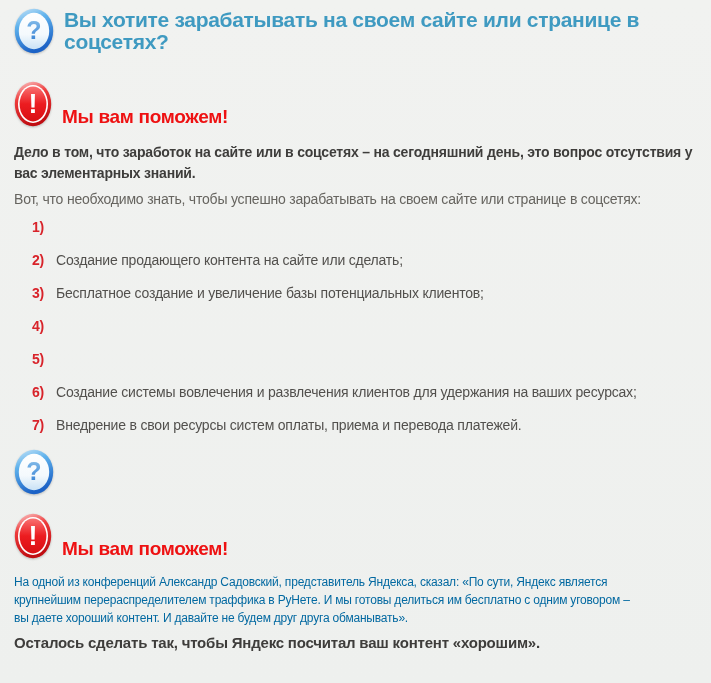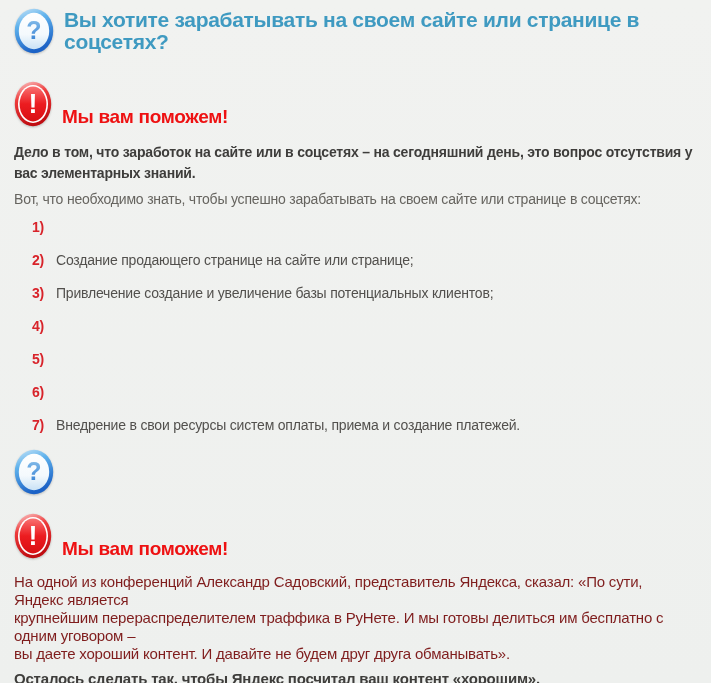--- a/index.html
+++ b/index.html
@@ -72,24 +72,24 @@
   ol.steps .num {
     flex: 0 0 24px;
     font-weight: bold;
     color: #d8232a;
   }
 
   .row-question-2 { margin-bottom: 17px; }
   .row-help-2     { margin-bottom: 13px; }
 
   .quote {
-    font-size: 15px;
+    font-size: 12px;
     line-height: 18px;
     letter-spacing: -0.2px;
-    color: #7f1d1d;
+    color: #0369a1;
     margin-bottom: 6px;
   }
   .closing-bold {
     font-size: 15px;
     line-height: 20px;
     font-weight: bold;
     letter-spacing: -0.2px;
     color: #3e3d3b;
   }
 </style>
@@ -156,43 +156,44 @@
 вас элементарных знаний.</p>
     <p class="intro">Вот, что необходимо знать, чтобы успешно зарабатывать на своем сайте или странице в соцсетях:</p>
 
     <ol class="steps">
   <li>
     <span class="num">1)</span>
   </li>
 
   <li>
     <span class="num">2)</span>
-    <span class="txt">Создание продающего странице на сайте или странице;</span>
+    <span class="txt">Создание продающего контента на сайте или сделать;</span>
   </li>
 
   <li>
     <span class="num">3)</span>
-    <span class="txt">Привлечение создание и увеличение базы потенциальных клиентов;</span>
+    <span class="txt">Бесплатное создание и увеличение базы потенциальных клиентов;</span>
   </li>
 
   <li>
     <span class="num">4)</span>
   </li>
 
   <li>
     <span class="num">5)</span>
   </li>
 
   <li>
     <span class="num">6)</span>
+    <span class="txt">Создание системы вовлечения и развлечения клиентов для удержания на ваших ресурсах;</span>
   </li>
 
   <li>
     <span class="num">7)</span>
-    <span class="txt">Внедрение в свои ресурсы систем оплаты, приема и создание платежей.</span>
+    <span class="txt">Внедрение в свои ресурсы систем оплаты, приема и перевода платежей.</span>
   </li>
 </ol>
   </section>
 
   <section>
     <div class="h-row row-question-2">
       <span class="icon-wrap">
         <svg width="40" height="46" viewBox="0 0 40 46">
           <ellipse cx="20" cy="23" rx="19.2" ry="22.2" fill="url(#g-qrim)"></ellipse>
           <ellipse cx="20" cy="23" rx="15.2" ry="18.2" fill="url(#g-qin)"></ellipse>

